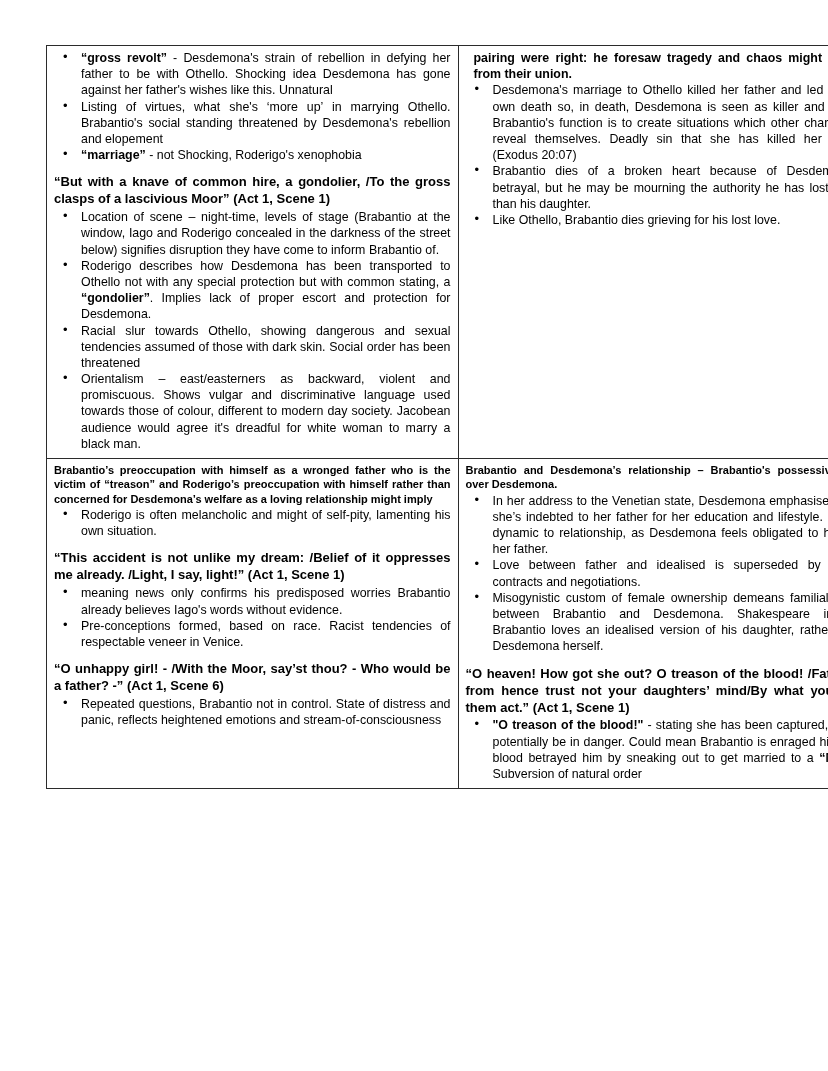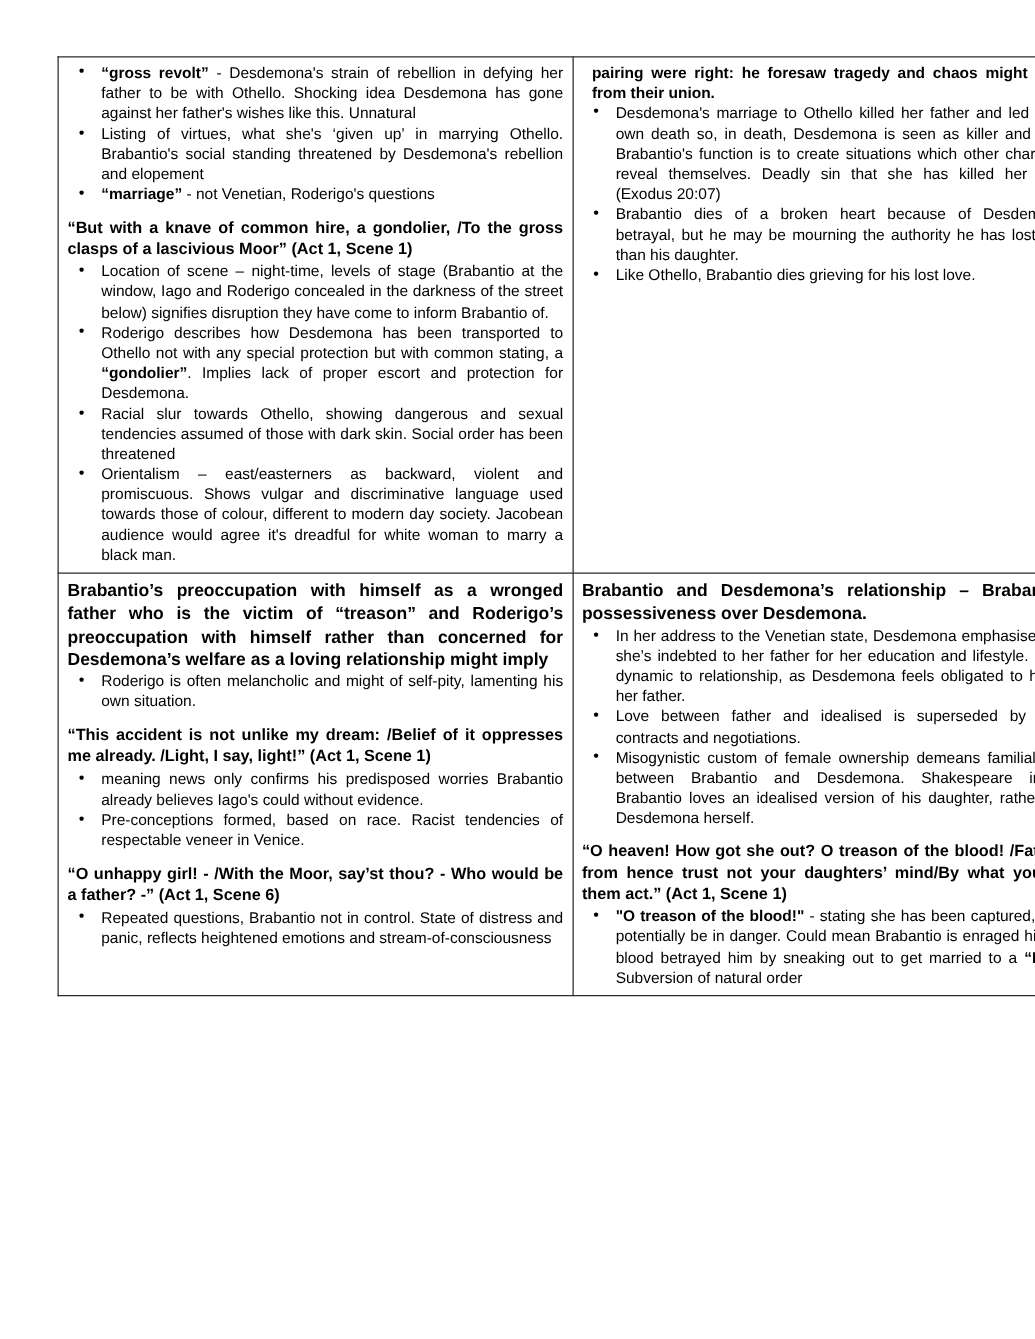--- a/index.html
+++ b/index.html
@@ -38,21 +38,21 @@
     font-size: 12.4px;
     line-height: 1.305;
     text-align: justify;
     -webkit-hyphens: none;
     hyphens: none;
   }
   .heading {
     font-weight: bold;
     text-align: justify;
     margin: 0 0 1px 0;
-    font-size: 14px;
+    font-size: 11px;
     line-height: 1.305;
   }
   .quote {
     font-weight: bold;
     text-align: justify;
     margin: 0 0 1px 0;
     font-size: 13px;
     line-height: 1.305;
   }
   .spacer {
@@ -97,22 +97,22 @@
 
   <table class="notes-table">
     <tbody>
 
       <tr>
         <td>
           <div class="cell-inner">
 
             <ul class="bullets">
               <li><b>“gross revolt”</b><span> - Desdemona's strain of rebellion in defying her father to be with Othello. Shocking idea Desdemona has gone against her father's wishes like this. Unnatural</span></li>
-              <li><span>Listing of virtues, what she's ‘given up’ in marrying Othello. Brabantio's social standing threatened by Desdemona's rebellion and elopement</span></li>
-              <li><b>“marriage”</b><span> - not Venetian, Roderigo's questions</span></li>
+              <li><span>Listing of virtues, what she's ‘more up’ in marrying Othello. Brabantio's social standing threatened by Desdemona's rebellion and elopement</span></li>
+              <li><b>“marriage”</b><span> - not Shocking, Roderigo's xenophobia</span></li>
             </ul>
 
             <div class="spacer">&nbsp;</div>
 
             <p class="quote">“But with a knave of common hire, a gondolier, /To the gross clasps of a lascivious Moor” (Act 1, Scene 1)</p>
 
             <ul class="bullets">
               <li><span>Location of scene – night-time, levels of stage (Brabantio at the window, Iago and Roderigo concealed in the darkness of the street below) signifies disruption they have come to inform Brabantio of.</span></li>
               <li><span>Roderigo describes how Desdemona has been transported to Othello not with any special protection but with common stating, a </span><b>“gondolier”</b><span>. Implies lack of proper escort and protection for Desdemona.</span></li>
               <li><span>Racial slur towards Othello, showing dangerous and sexual tendencies assumed of those with dark skin. Social order has been threatened</span></li>
@@ -145,21 +145,21 @@
 
             <ul class="bullets">
               <li><span>Roderigo is often melancholic and might of self-pity, lamenting his own situation.</span></li>
             </ul>
 
             <div class="spacer">&nbsp;</div>
 
             <p class="quote">“This accident is not unlike my dream: /Belief of it oppresses me already. /Light, I say, light!” (Act 1, Scene 1)</p>
 
             <ul class="bullets">
-              <li><span>meaning news only confirms his predisposed worries Brabantio already believes Iago's could without evidence.</span></li>
+              <li><span>meaning news only confirms his predisposed worries Brabantio already believes Iago's words without evidence.</span></li>
               <li><span>Pre-conceptions formed, based on race. Racist tendencies of respectable veneer in Venice.</span></li>
             </ul>
 
             <div class="spacer">&nbsp;</div>
 
             <p class="quote">“O unhappy girl! - /With the Moor, say’st thou? - Who would be a father? -” (Act 1, Scene 6)</p>
 
             <ul class="bullets">
               <li><span>Repeated questions, Brabantio not in control. State of distress and panic, reflects heightened emotions and stream-of-consciousness</span></li>
             </ul>

